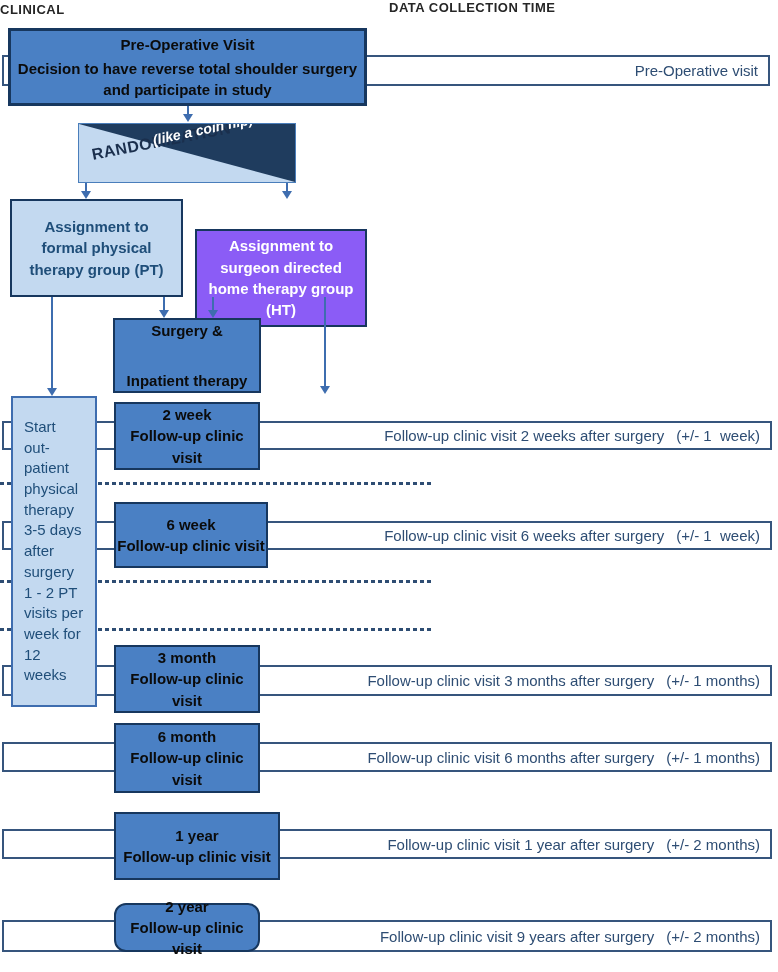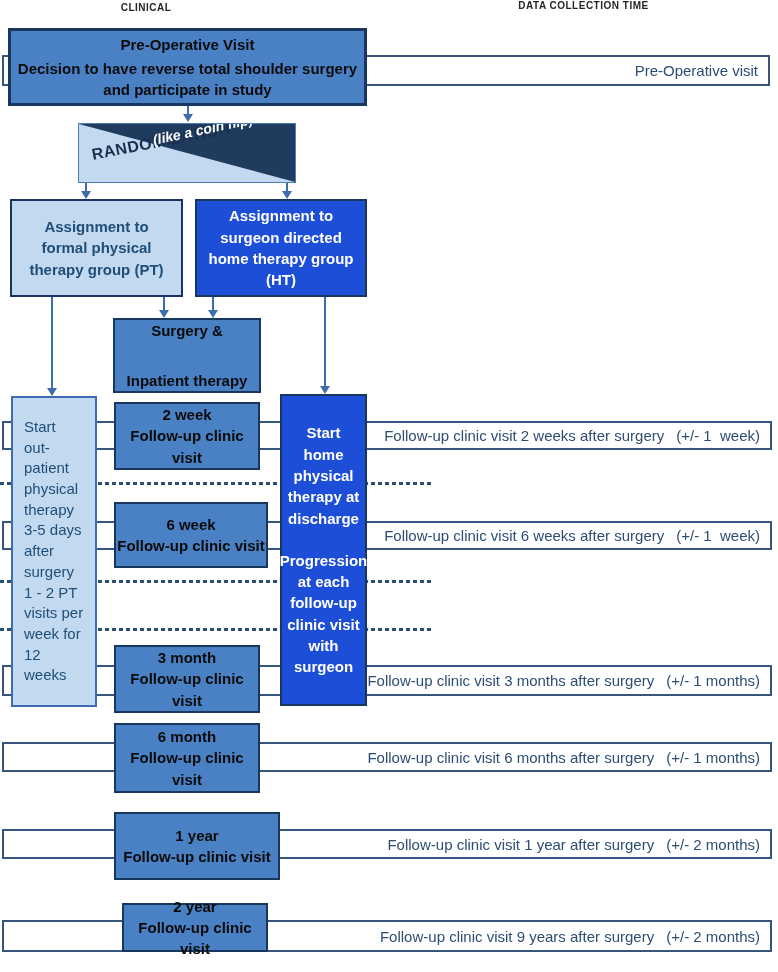--- a/index.html
+++ b/index.html
@@ -4,22 +4,22 @@
 <style>
   html,body{margin:0;padding:0;background:#ffffff;}
   #canvas{
     position:relative;width:778px;height:972px;background:#ffffff;
     font-family:"Liberation Sans",sans-serif;overflow:hidden;
   }
   .abs{position:absolute;box-sizing:border-box;}
 
   
   .col-header{
-    color:#262626;font-size:10px;font-weight:600;letter-spacing:.5px;
-    text-align:center;
+    color:#262626;font-size:13px;font-weight:600;letter-spacing:.5px;
+    text-align:left;
   }
 
   
   .bar{
     left:2px;width:770px;background:#ffffff;border:2px solid #36557d;
     z-index:1;display:flex;align-items:center;justify-content:flex-end;
     gap:12px;padding-right:10px;color:#2e4d73;font-size:15px;
   }
   .bar .tol{white-space:pre;}
 
@@ -29,22 +29,22 @@
     background:repeating-linear-gradient(90deg,#2e4d73 0 4px,transparent 4px 7px);
   }
 
   
   .box{z-index:2;display:flex;flex-direction:column;align-items:center;
     justify-content:center;text-align:center;line-height:1.42;}
   .blue-box{background:#4a80c4;border:2px solid #17375e;color:#0b0b0b;
     font-size:15px;font-weight:600;}
   .light-box{background:#c3d9f0;border:2px solid #17375e;color:#1f4e79;
     font-size:15px;font-weight:600;text-align:center;}
-  .navy-box{background:#1d4ed8;border:2px solid #17375e;color:#ffffff;
-    font-size:15px;font-weight:600;}
+  .navy-box{background:#8b5cf6;border:2px solid #17375e;color:#ffffff;
+    font-size:15px;font-weight:600;margin-top:30px;}
 
   .preop-box{border-width:3px;}
   .preop-box .t1{margin-bottom:3px;}
   .preop-box .t2{padding:0 3px;}
 
   .tall-left{border-color:#3e6daf;align-items:flex-start;text-align:left;
     padding-left:11px;padding-right:11px;font-weight:400;line-height:1.38;}
   .tall-dark p{margin:0;}
   .tall-dark .gap{height:21px;}
 
@@ -126,25 +126,20 @@
 
   <div class="abs box blue-box" style="left:113px;top:318px;width:148px;height:75px;justify-content:space-between;">
     <div>Surgery &amp;</div>
     <div>Inpatient therapy</div>
   </div>
 
   <div class="abs box light-box tall-left" style="left:11px;top:396px;width:86px;height:311px;">
     <div>Start out-patient physical therapy 3-5 days after surgery 1 - 2 PT visits per week for 12 weeks</div>
   </div>
 
-  <div class="abs box navy-box tall-dark" style="left:280px;top:394px;width:87px;height:312px;padding:0 5px;">
-    <p>Start home physical therapy at discharge</p>
-    <div class="gap"></div>
-    <p>Progression at each follow-up clinic visit with surgeon</p>
-  </div>
 
   <div class="abs box blue-box" style="left:114px;top:402px;width:146px;height:68px;">
     <div><span>2 week</span><br>
     <span>Follow-up clinic visit</span></div>
   </div>
   <div class="abs box blue-box" style="left:114px;top:502px;width:154px;height:66px;">
     <div><span>6 week</span><br>
     <span>Follow-up clinic visit</span></div>
   </div>
   <div class="abs box blue-box" style="left:114px;top:645px;width:146px;height:68px;align-items:flex-end;">
@@ -152,21 +147,21 @@
     <span>Follow-up clinic visit</span></div>
   </div>
   <div class="abs box blue-box" style="left:114px;top:723px;width:146px;height:70px;">
     <div><span>6 month</span><br>
     <span>Follow-up clinic visit</span></div>
   </div>
   <div class="abs box blue-box" style="left:114px;top:812px;width:166px;height:68px;">
     <div><span>1 year</span><br>
     <span>Follow-up clinic visit</span></div>
   </div>
-  <div class="abs box blue-box" style="left:122px;top:903px;width:146px;height:49px;">
+  <div class="abs box blue-box" style="left:114px;top:903px;width:146px;height:49px;border-radius:12px;">
     <div><span>2 year</span><br>
     <span>Follow-up clinic visit</span></div>
   </div>
 
   <div class="abs arrow" style="left:183px;top:106px;height:16px;">
     <div class="shaft" style="height:9px;"></div>
       <div class="head"></div>
   </div>
   <div class="abs arrow" style="left:81px;top:183px;height:16px;">
     <div class="shaft" style="height:9px;"></div>

